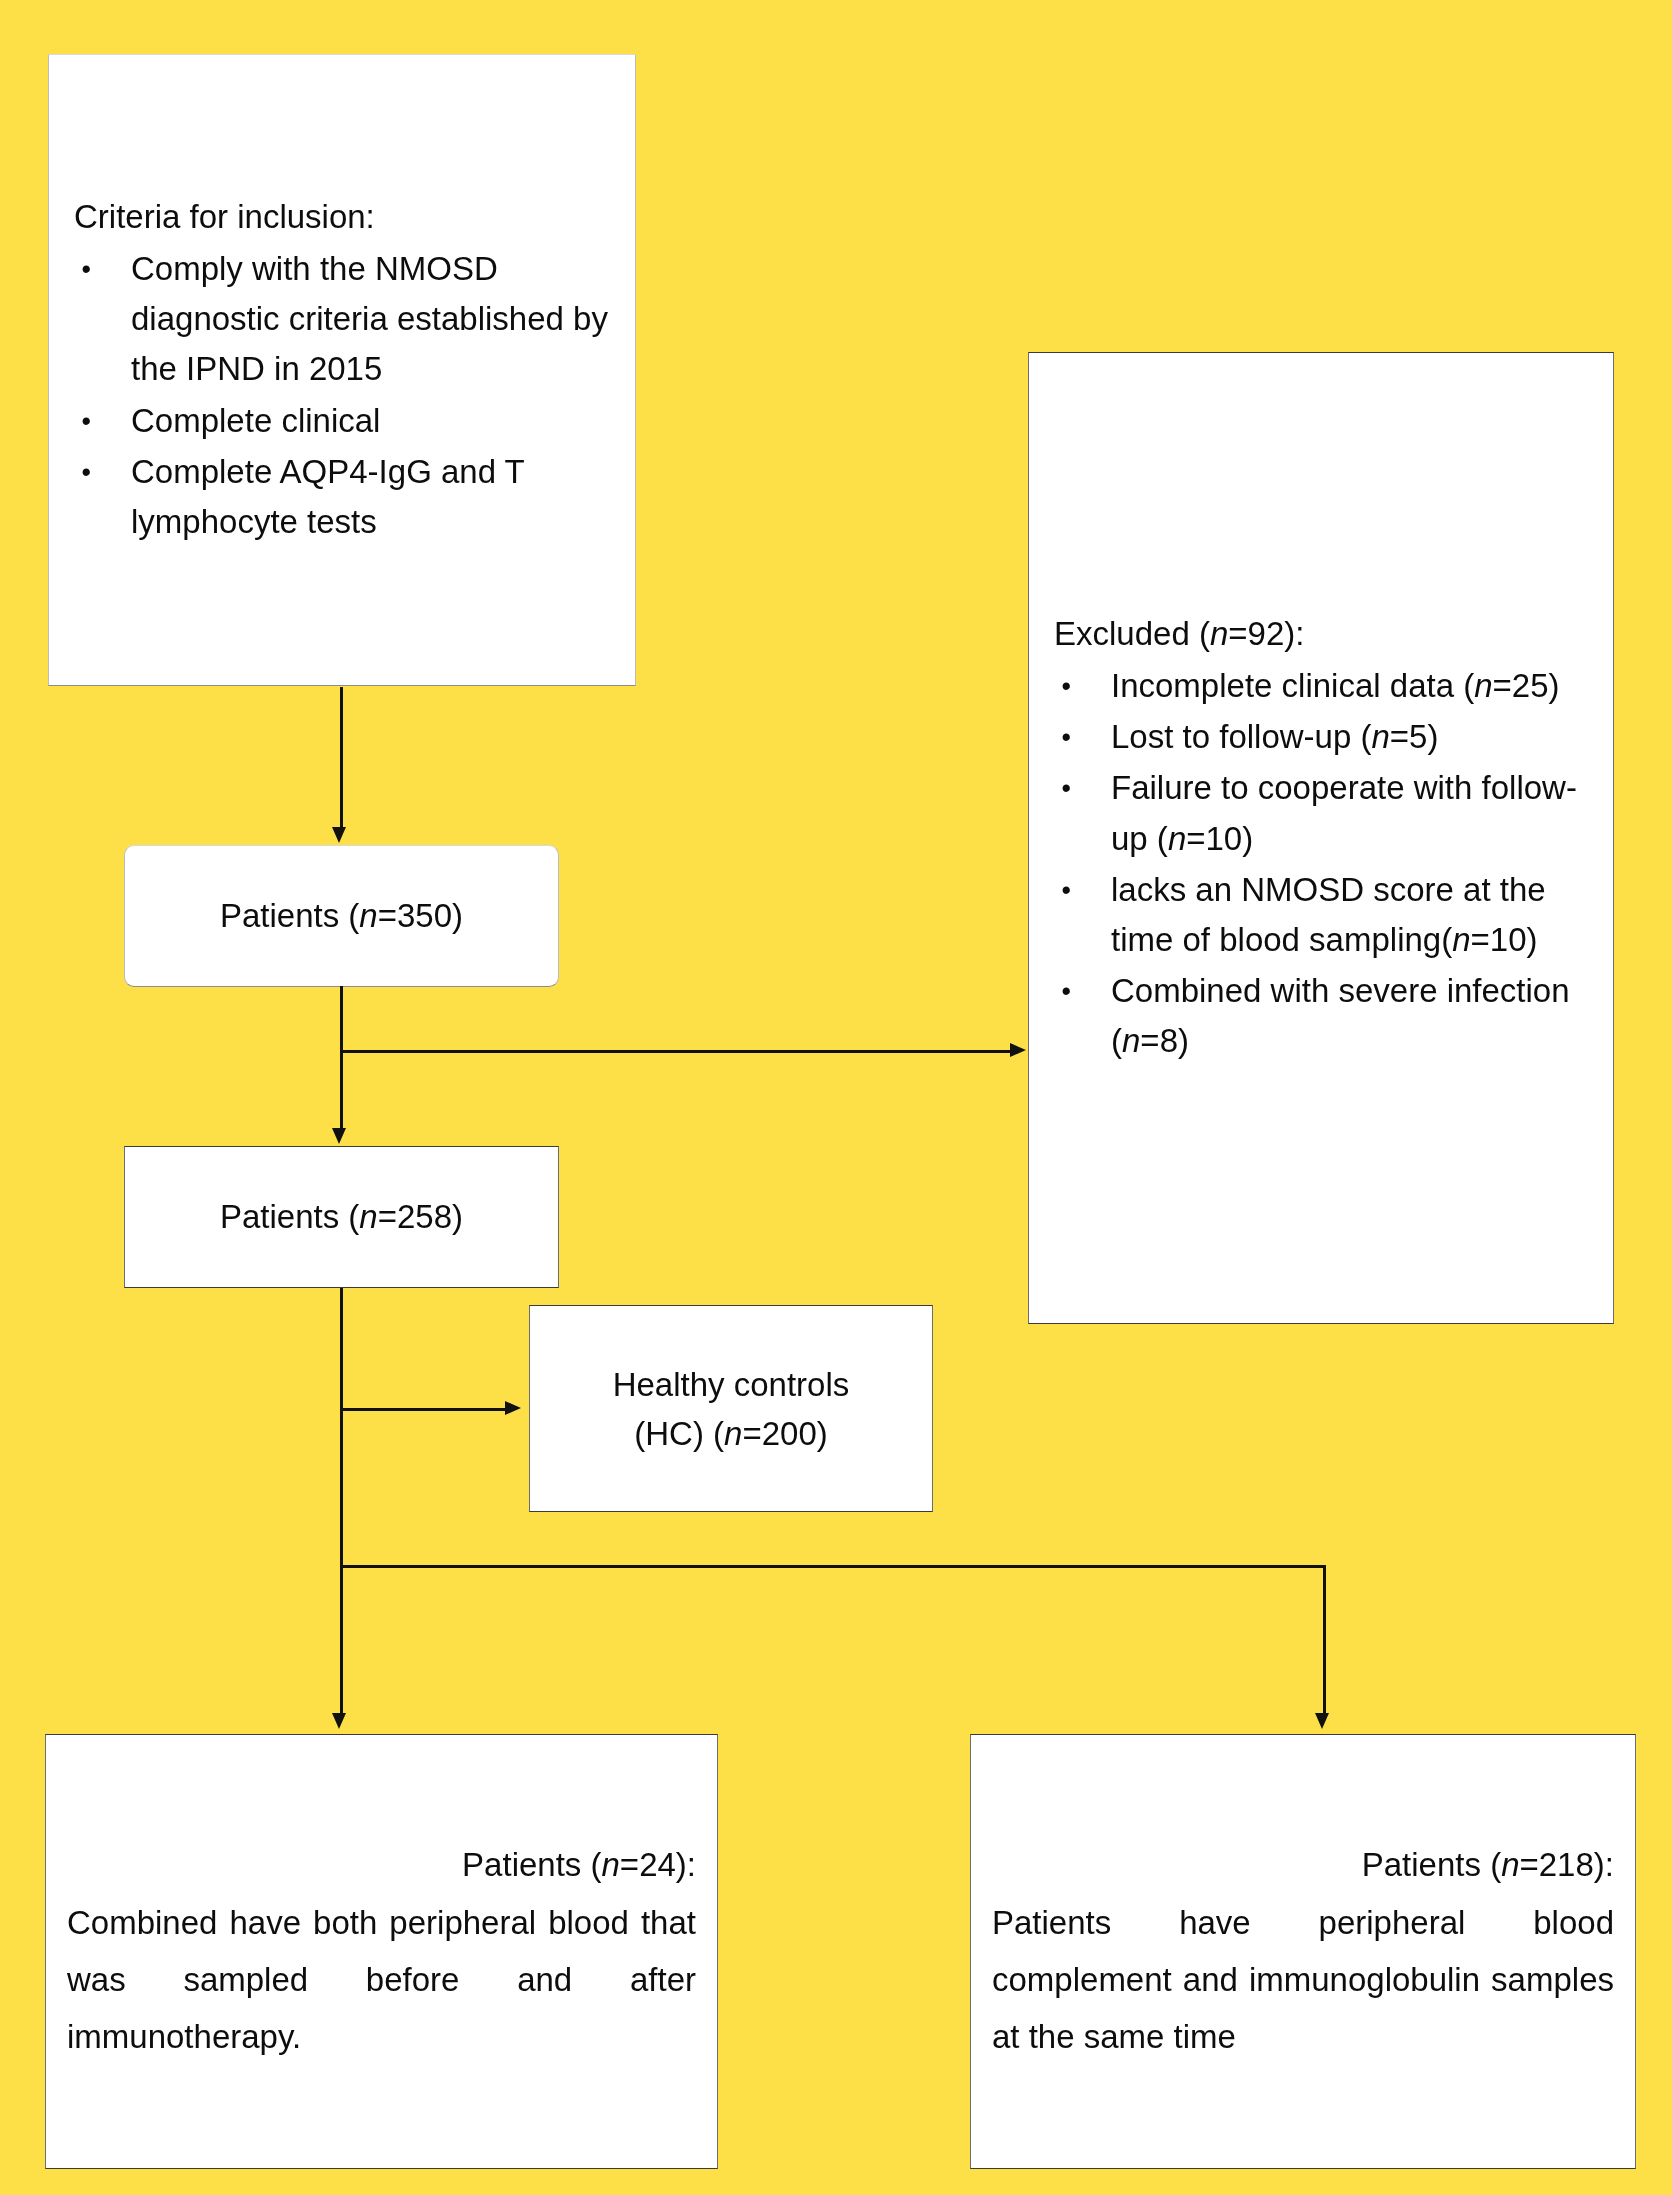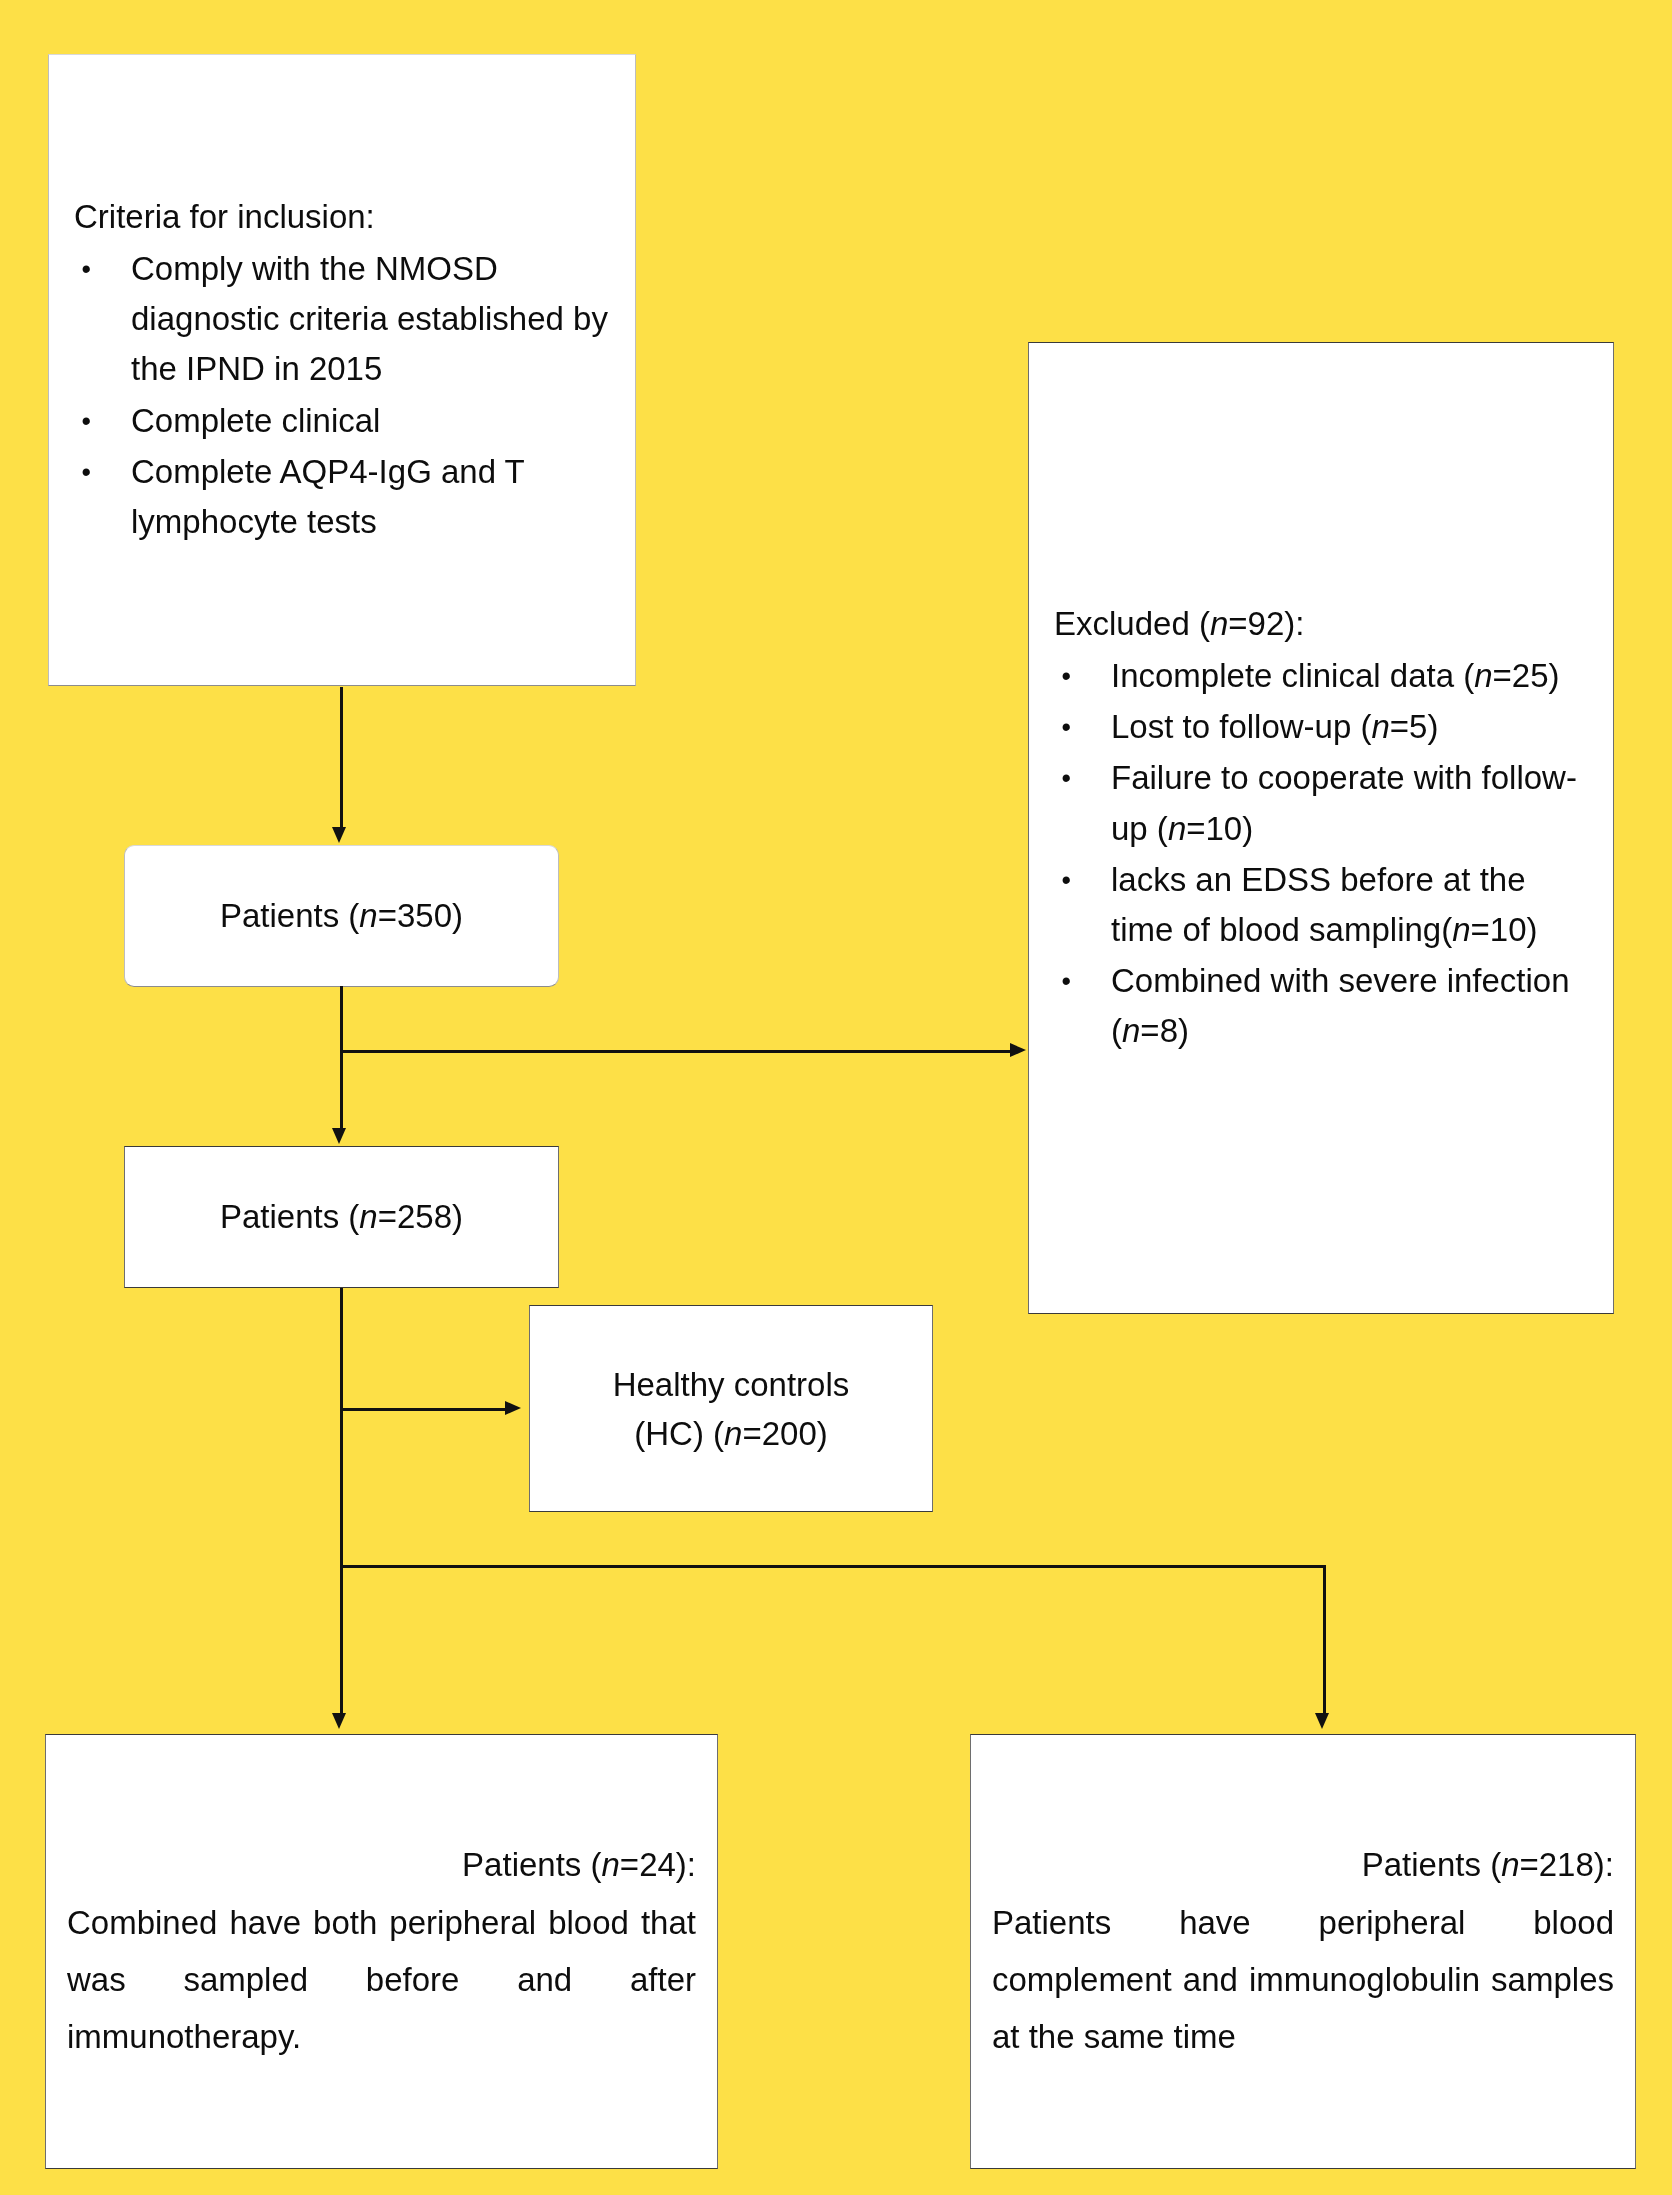--- a/index.html
+++ b/index.html
@@ -131,37 +131,37 @@
         <li>
           <span>Complete clinical</span>
         </li>
         <li>
           <span>Complete AQP4-IgG and T lymphocyte tests</span>
         </li>
       </ul>
     </div>
   </div>
 
-  <div class="box dark" style="left:1028px; top:342px; width:586px; height:972px;">
+  <div class="box dark" style="left:1028px; top:352px; width:586px; height:972px;">
     <div class="box-inner vcenter">
       <p class="lead">
         <span>Excluded (</span><em class="n">n</em><span>=92):</span>
       </p>
       <ul class="bullets">
         <li>
           <span>Incomplete clinical data (</span><em class="n">n</em><span>=25)</span>
         </li>
         <li>
           <span>Lost to follow-up (</span><em class="n">n</em><span>=5)</span>
         </li>
         <li>
           <span>Failure to cooperate with follow-up (</span><em class="n">n</em><span>=10)</span>
         </li>
         <li>
-          <span>lacks an EDSS before at the time of blood sampling(</span><em class="n">n</em><span>=10)</span>
+          <span>lacks an NMOSD score at the time of blood sampling(</span><em class="n">n</em><span>=10)</span>
         </li>
         <li>
           <span>Combined with severe infection (</span><em class="n">n</em><span>=8)</span>
         </li>
       </ul>
     </div>
   </div>
 
   <div class="box soft" style="left:124px; top:845px; width:435px; height:142px;border-radius:10px;">
     <div class="box-inner vcenter">

